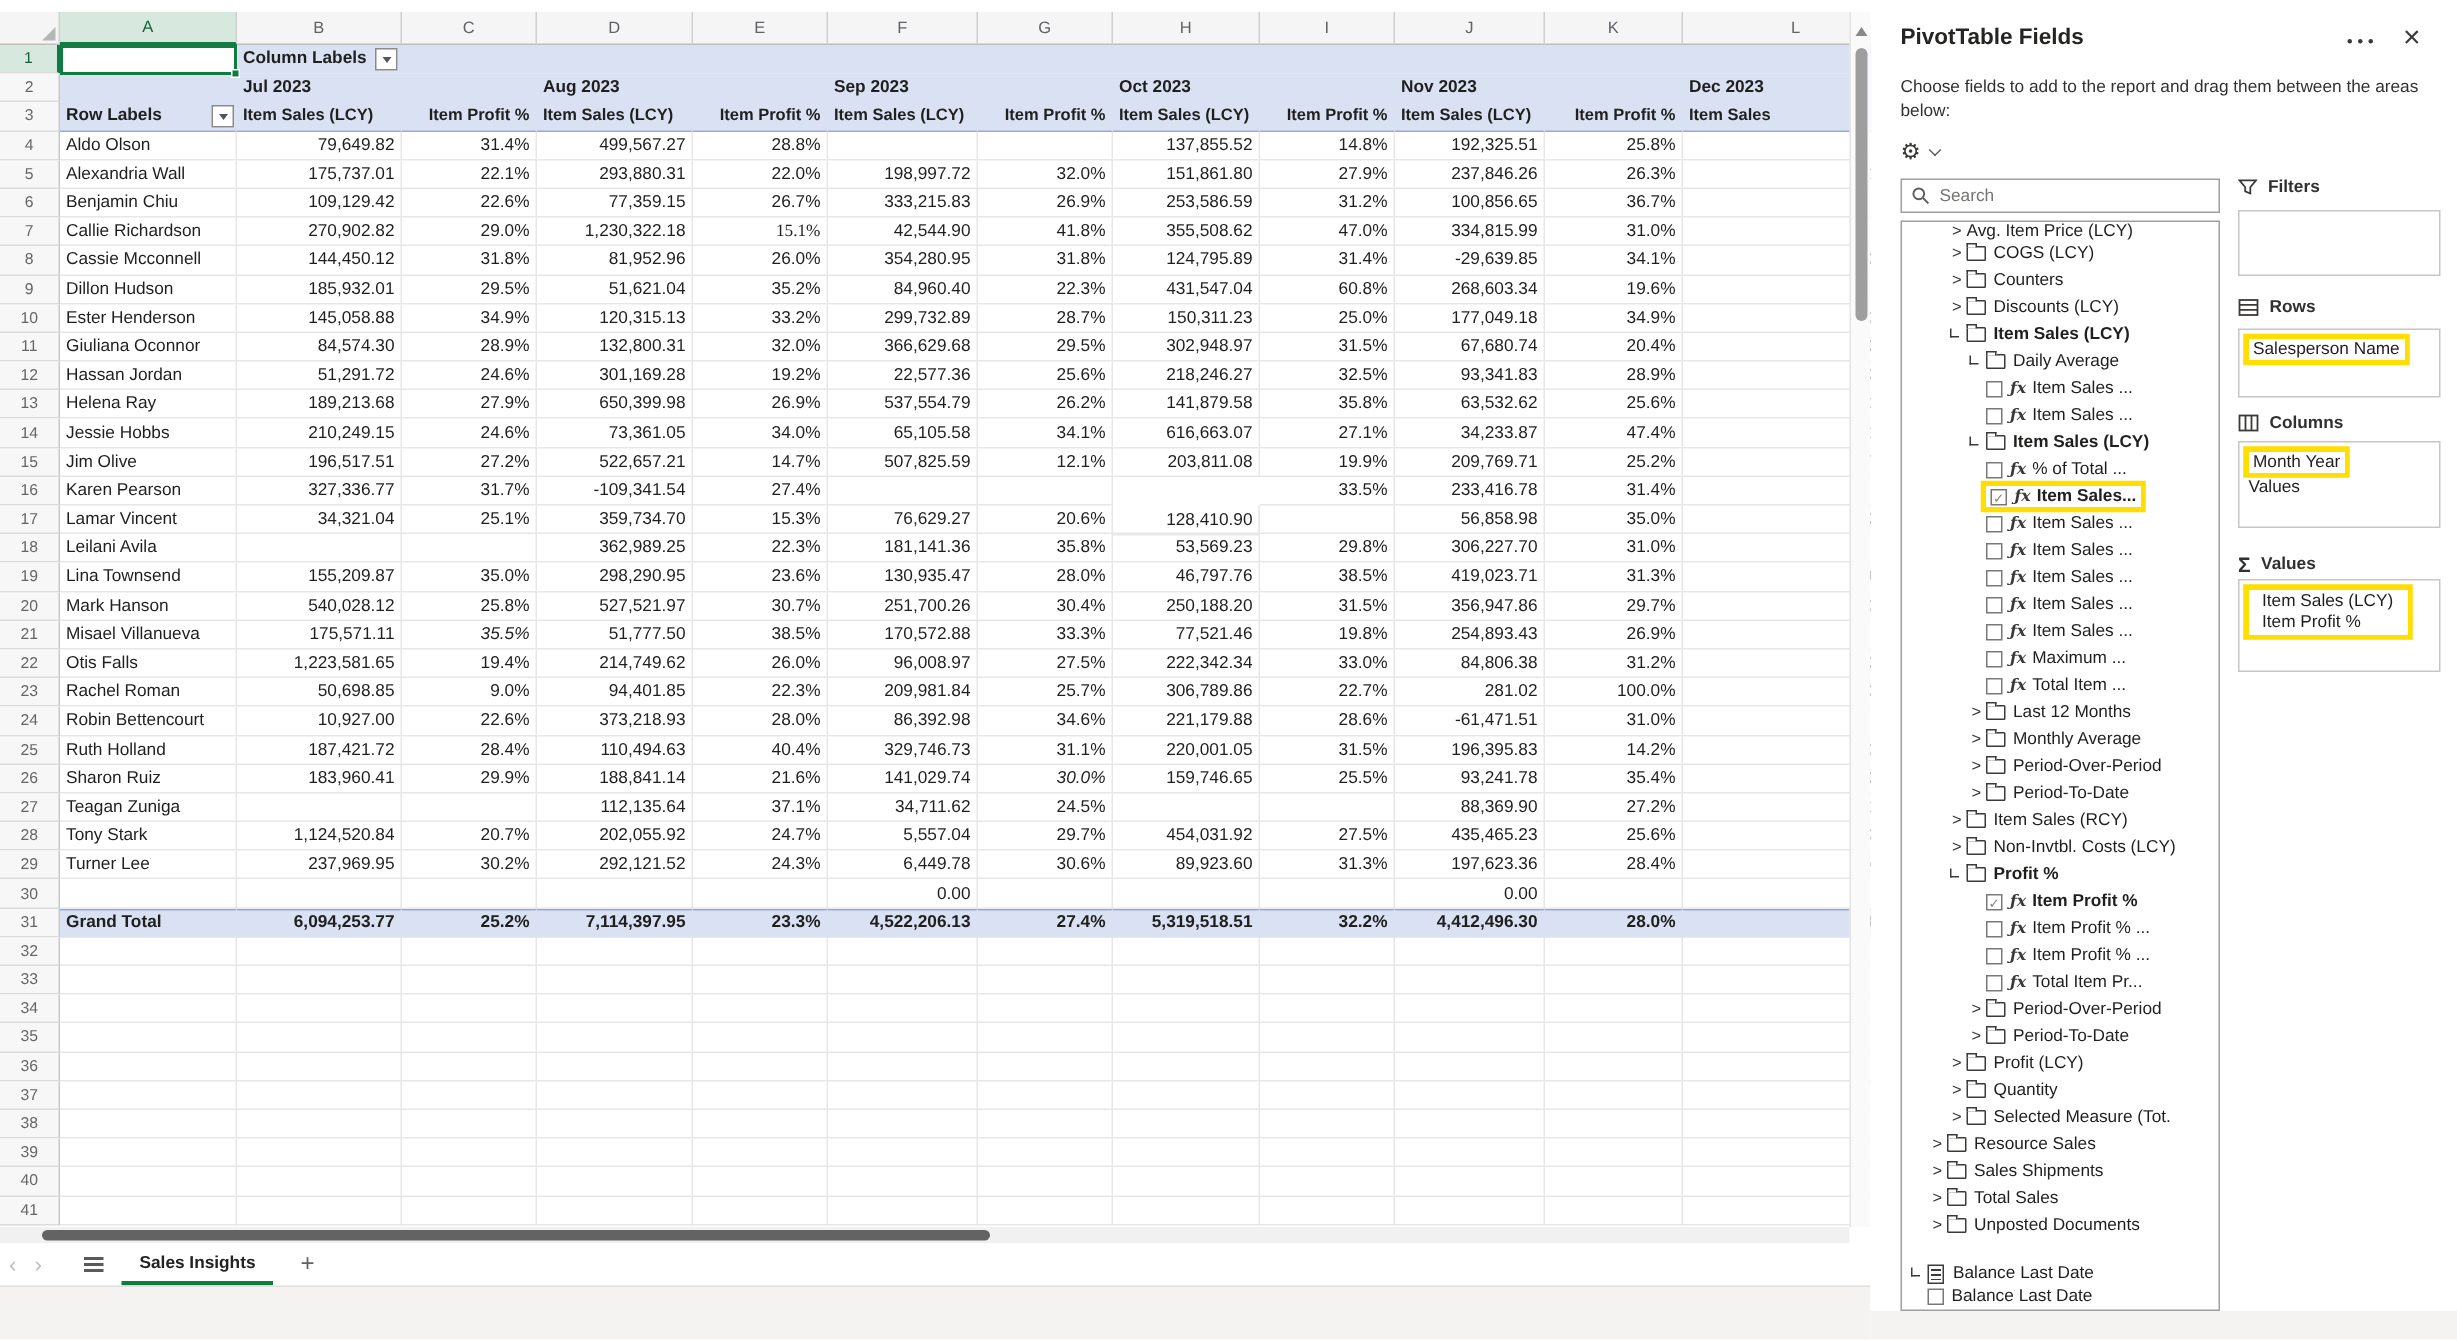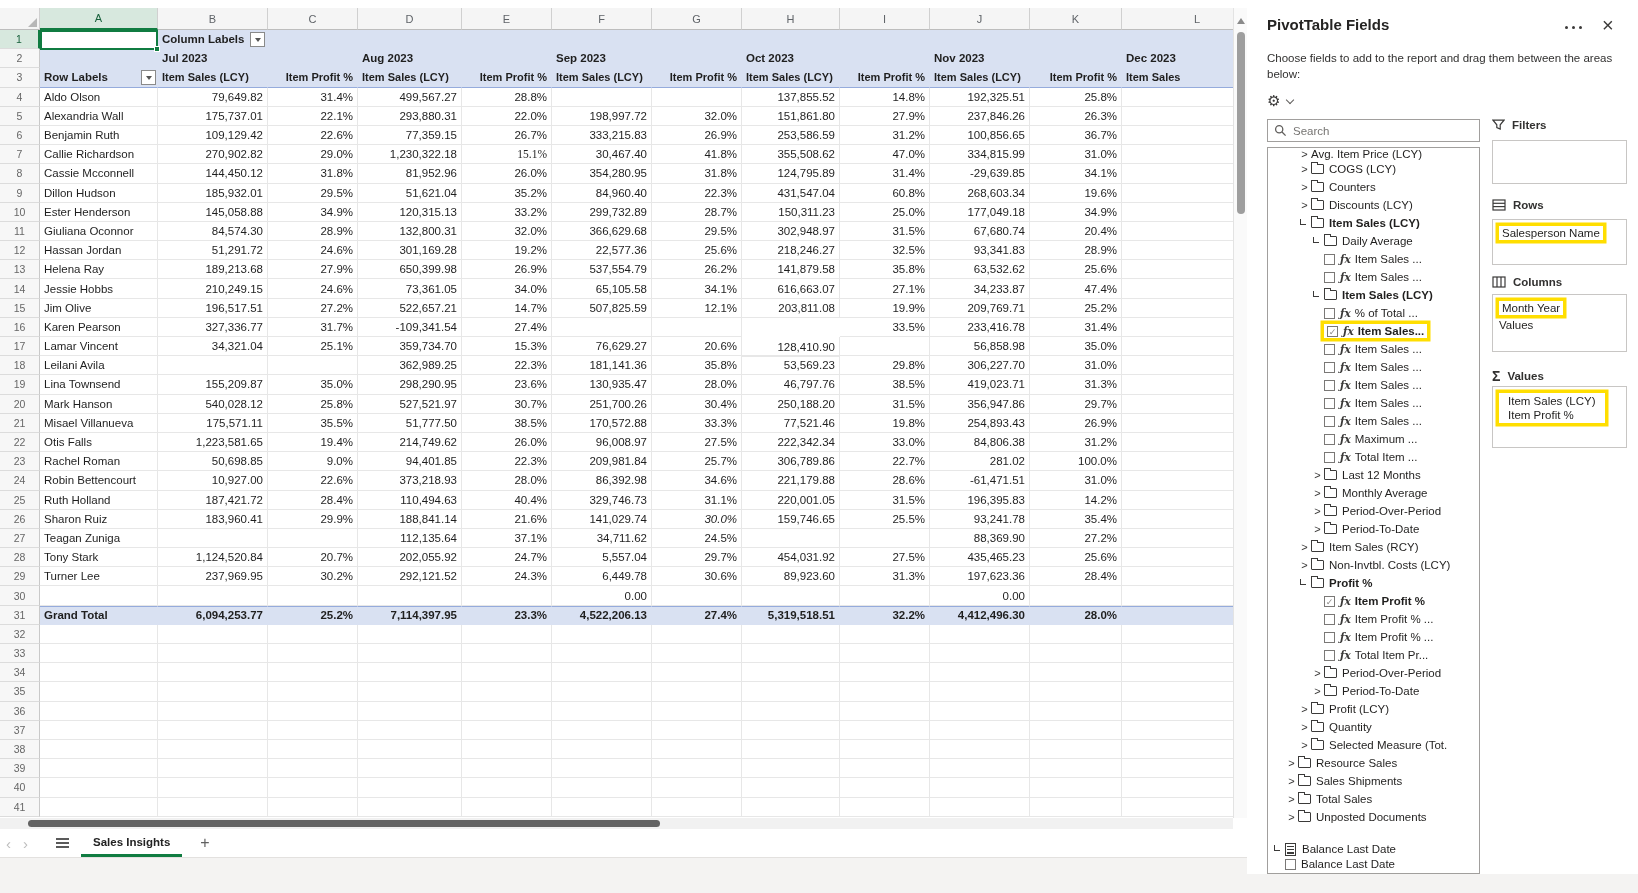--- a/index.html
+++ b/index.html
@@ -187,41 +187,41 @@
         <div class="c num" style="width: 100px;">198,997.72</div>
         <div class="c num" style="width: 90px;">32.0%</div>
         <div class="c num" style="width: 98px;">151,861.80</div>
         <div class="c num" style="width: 90px;">27.9%</div>
         <div class="c num" style="width: 100px;">237,846.26</div>
         <div class="c num" style="width: 92px;">26.3%</div>
         <div class="c num" style="width: 151px;">196,</div>
       </div>
       <div class="grow">
         <div class="rh">6</div>
-        <div class="c" style="width: 118px;">Benjamin Ruth</div>
+        <div class="c" style="width: 118px;">Benjamin Chiu</div>
         <div class="c num" style="width: 110px;">109,129.42</div>
         <div class="c num" style="width: 90px;">22.6%</div>
         <div class="c num" style="width: 104px;">77,359.15</div>
         <div class="c num" style="width: 90px;">26.7%</div>
         <div class="c num" style="width: 100px;">333,215.83</div>
         <div class="c num" style="width: 90px;">26.9%</div>
         <div class="c num" style="width: 98px;">253,586.59</div>
         <div class="c num" style="width: 90px;">31.2%</div>
         <div class="c num" style="width: 100px;">100,856.65</div>
         <div class="c num" style="width: 92px;">36.7%</div>
         <div class="c num" style="width: 151px;">95,</div>
       </div>
       <div class="grow">
         <div class="rh">7</div>
         <div class="c" style="width: 118px;">Callie Richardson</div>
         <div class="c num" style="width: 110px;">270,902.82</div>
         <div class="c num" style="width: 90px;">29.0%</div>
         <div class="c num" style="width: 104px;">1,230,322.18</div>
         <div class="c num" style="width: 90px; font-family: Liberation Serif, serif;">15.1%</div>
-        <div class="c num" style="width: 100px;">30,467.40</div>
+        <div class="c num" style="width: 100px;">42,544.90</div>
         <div class="c num" style="width: 90px;">41.8%</div>
         <div class="c num" style="width: 98px;">355,508.62</div>
         <div class="c num" style="width: 90px;">47.0%</div>
         <div class="c num" style="width: 100px;">334,815.99</div>
         <div class="c num" style="width: 92px;">31.0%</div>
         <div class="c num" style="width: 151px;">118,</div>
       </div>
       <div class="grow">
         <div class="rh">8</div>
         <div class="c" style="width: 118px;">Cassie Mcconnell</div>
@@ -414,21 +414,21 @@
         <div class="c num" style="width: 98px;">250,188.20</div>
         <div class="c num" style="width: 90px;">31.5%</div>
         <div class="c num" style="width: 100px;">356,947.86</div>
         <div class="c num" style="width: 92px;">29.7%</div>
         <div class="c num" style="width: 151px;">235,</div>
       </div>
       <div class="grow">
         <div class="rh">21</div>
         <div class="c" style="width: 118px;">Misael Villanueva</div>
         <div class="c num" style="width: 110px;">175,571.11</div>
-        <div class="c num" style="width: 90px;">35.5%</div>
+        <div class="c num" style="width: 90px; font-style: italic;">35.5%</div>
         <div class="c num" style="width: 104px;">51,777.50</div>
         <div class="c num" style="width: 90px;">38.5%</div>
         <div class="c num" style="width: 100px;">170,572.88</div>
         <div class="c num" style="width: 90px;">33.3%</div>
         <div class="c num" style="width: 98px;">77,521.46</div>
         <div class="c num" style="width: 90px;">19.8%</div>
         <div class="c num" style="width: 100px;">254,893.43</div>
         <div class="c num" style="width: 92px;">26.9%</div>
         <div class="c num" style="width: 151px;">47,</div>
       </div>

